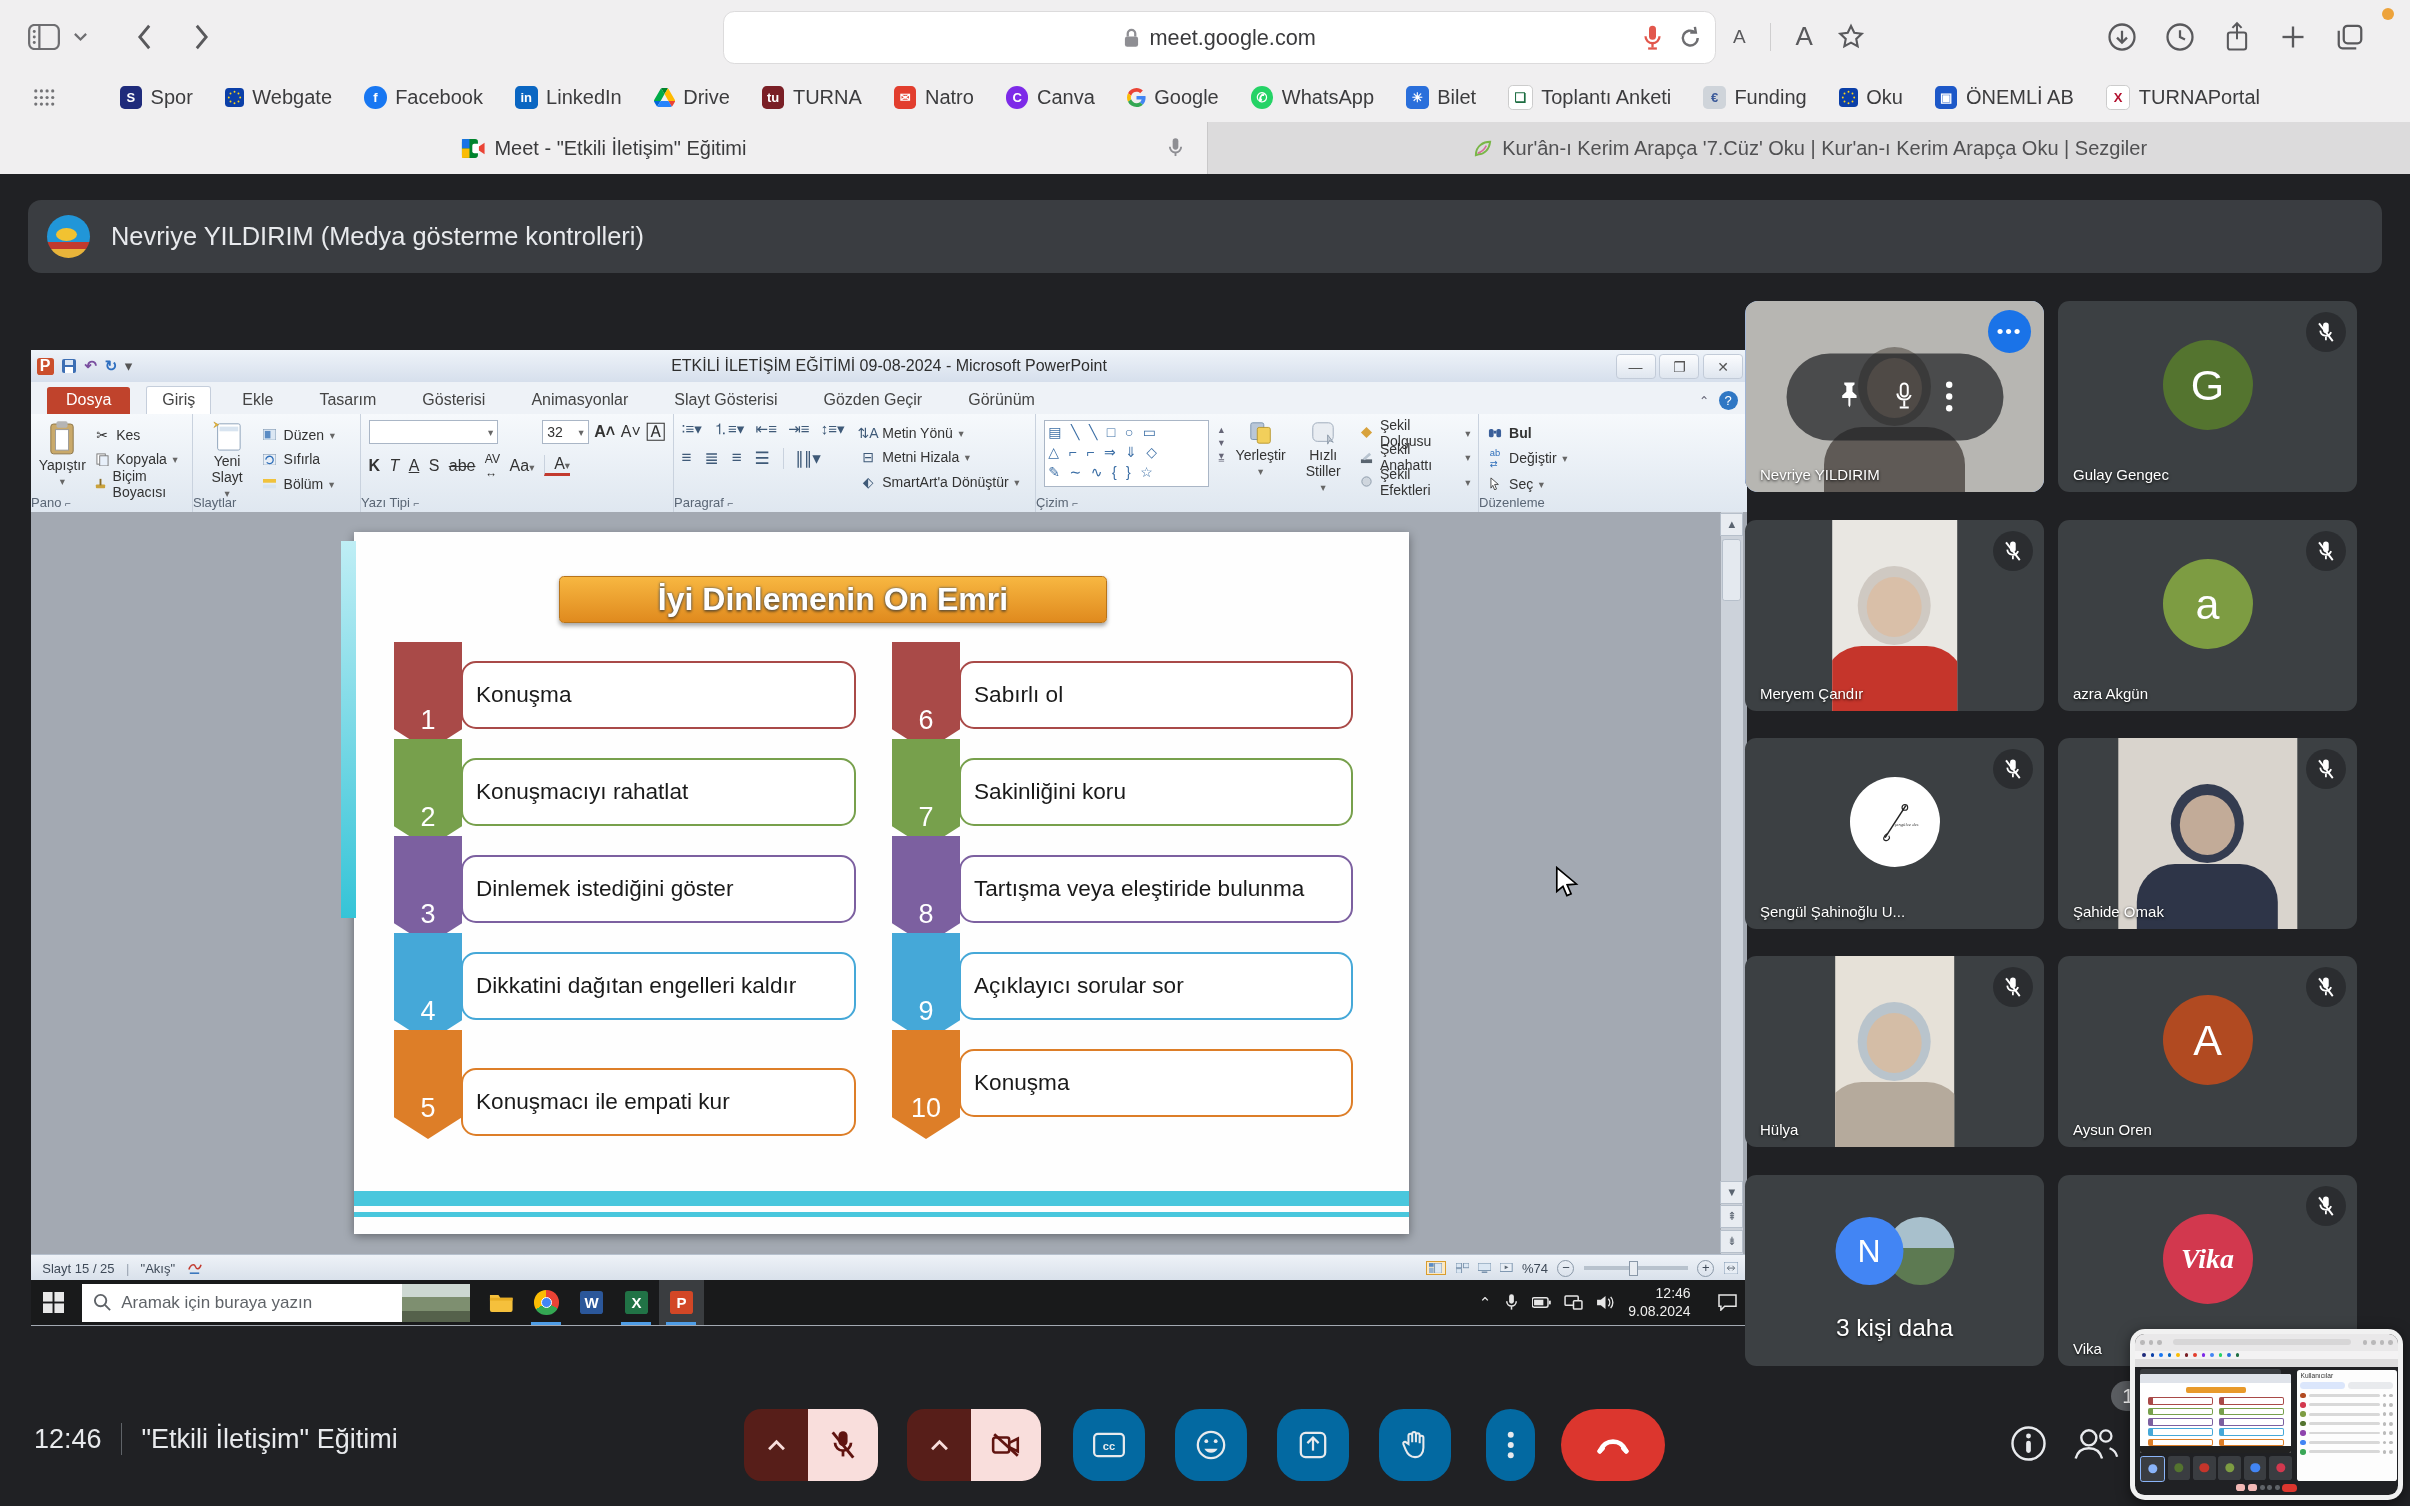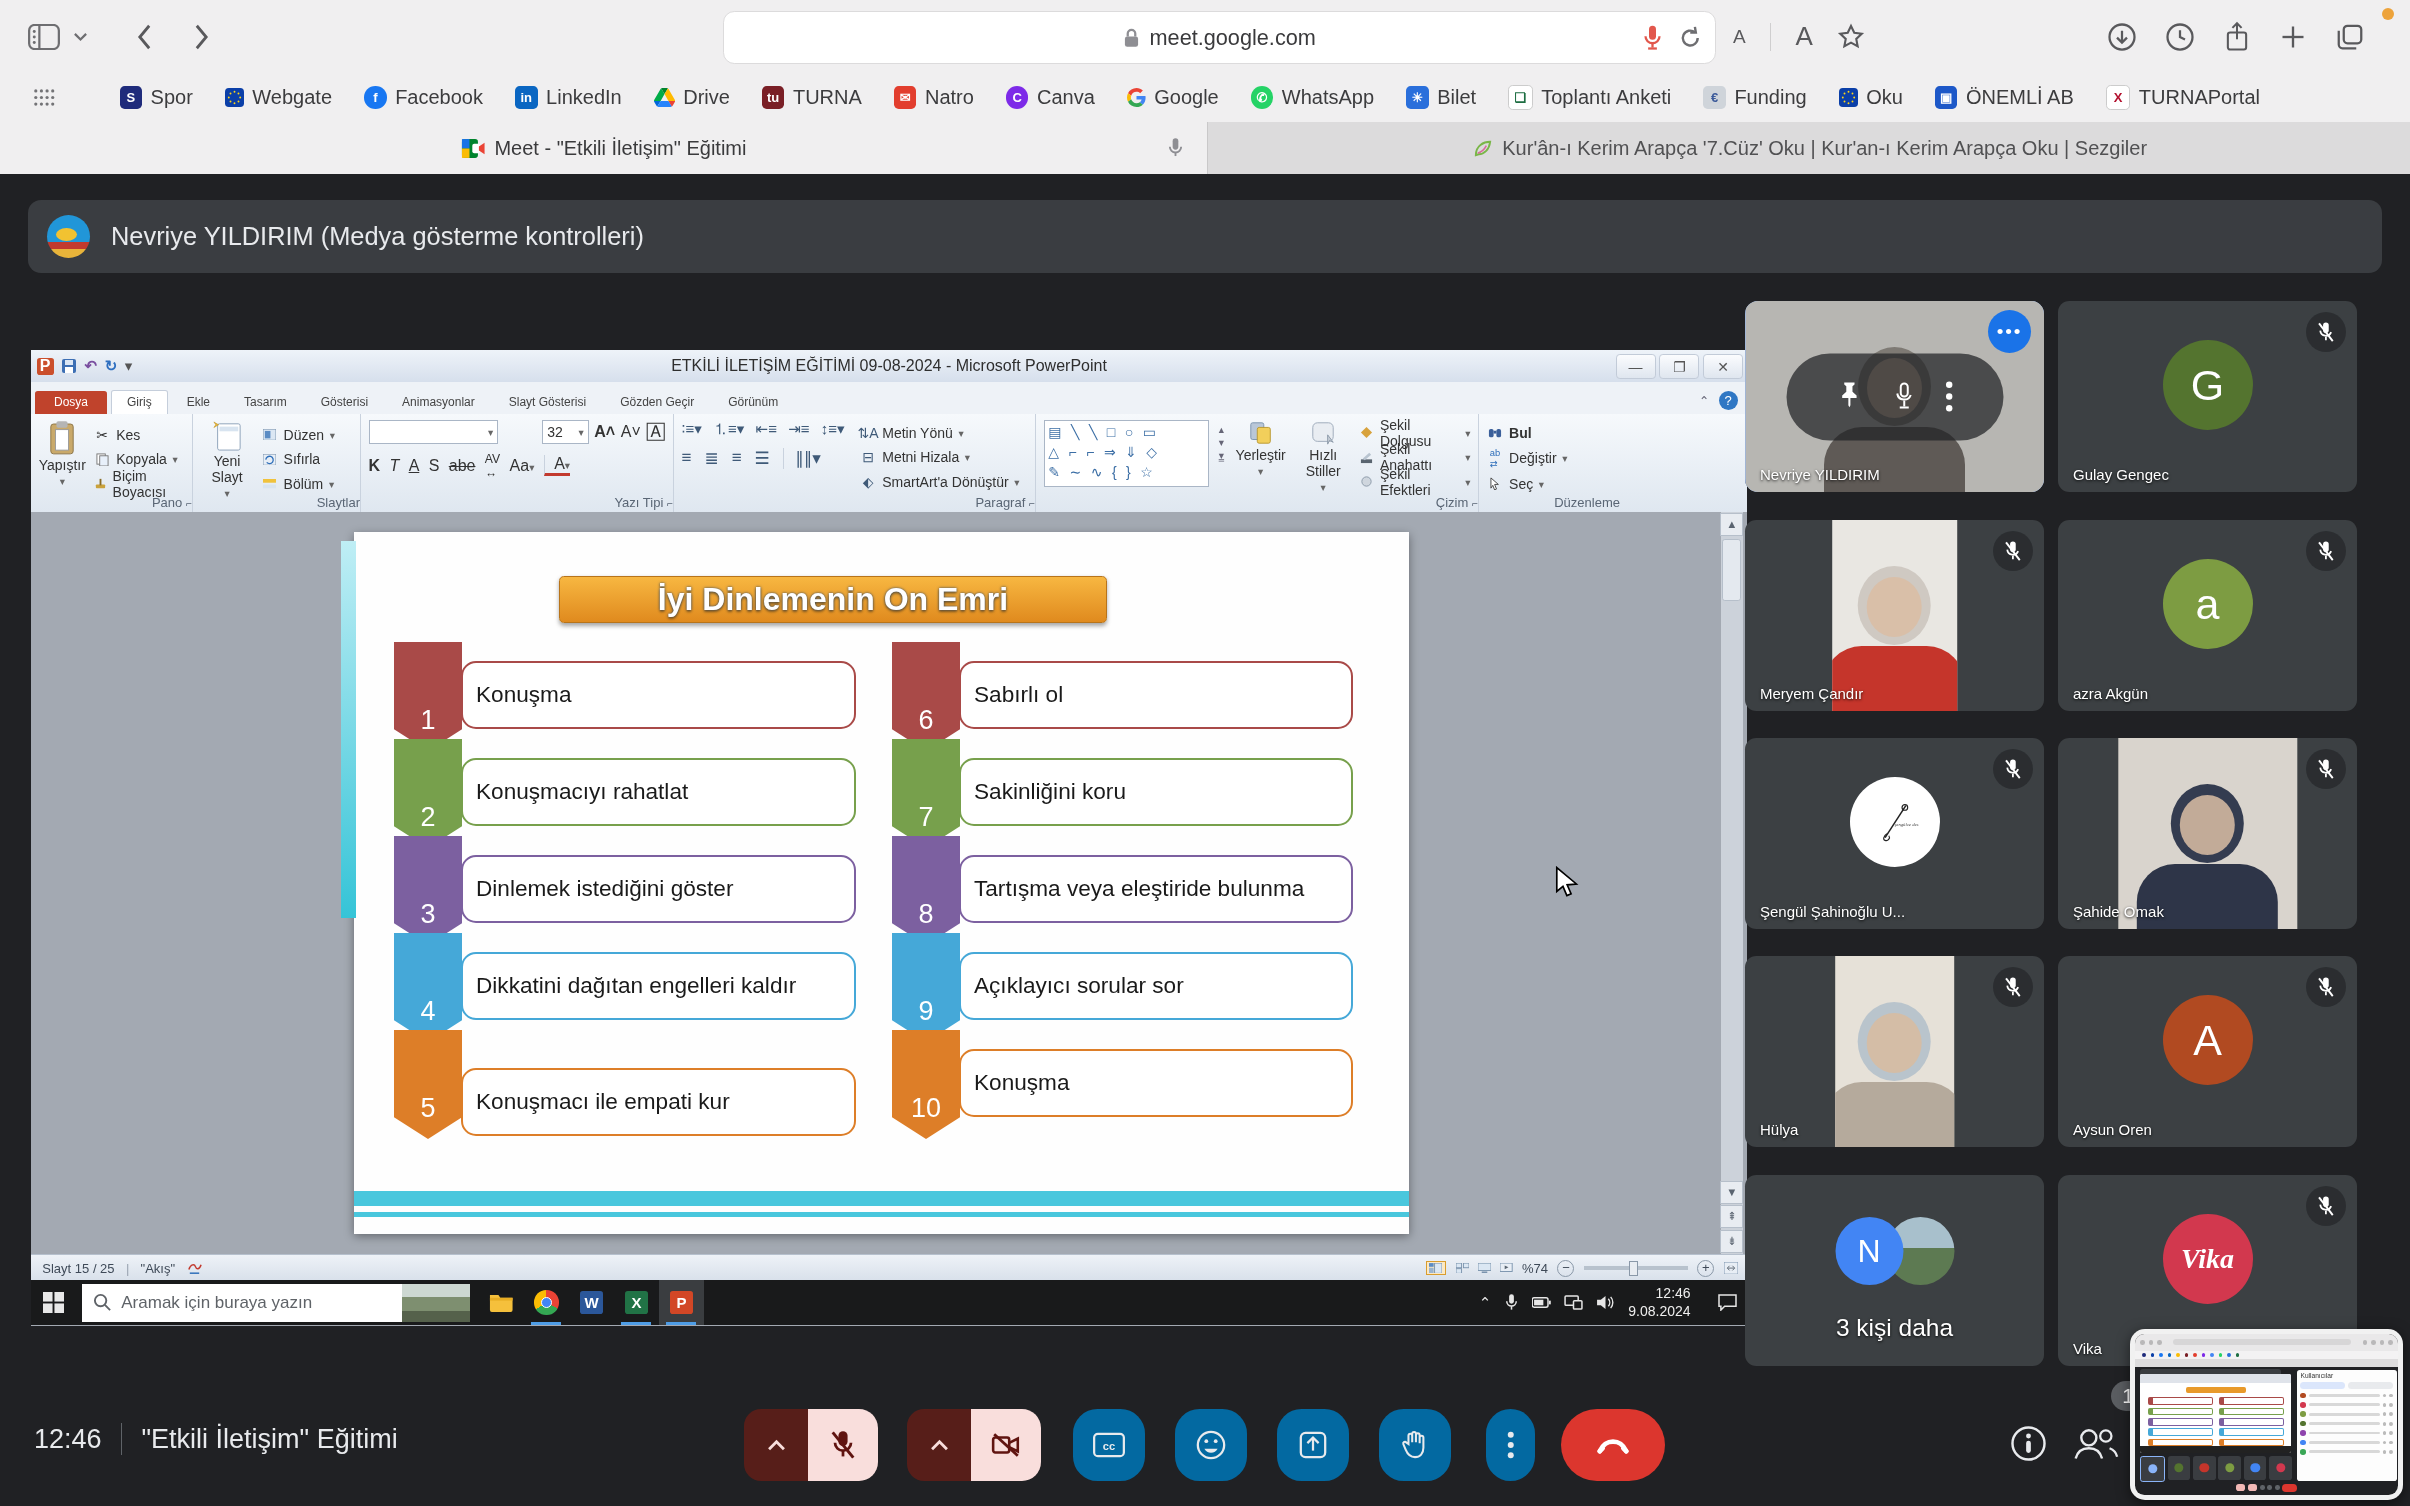--- a/index.html
+++ b/index.html
@@ -25,26 +25,26 @@
   .banner span{color:#e8eaed;font-size:25.4px;}
   
   .shared{left:31px;top:176px;width:1716px;height:976px;background:#a3a9b2;overflow:hidden;}
   .ppt-title{position:absolute;left:0;top:0;width:100%;height:32px;background:linear-gradient(#eef3f9,#d6dfec);border-bottom:0.9px solid #bfcad9;display:flex;align-items:center;color:#333;font-size:16px;}
   .qat{display:flex;align-items:center;gap:7.5px;padding-left:5.6px;}
   .qat .q{font-size:15px;}
   .ppt-title .t{position:absolute;left:0;right:0;text-align:center;font-size:16px;color:#2e2e2e;}
   .winbtns{position:absolute;right:3.8px;top:3.8px;display:flex;gap:3.8px;}
   .winbtn{width:38px;height:23.5px;border:0.9px solid #c2cbd8;border-radius:3.8px;background:linear-gradient(#fbfcfe,#dfe6ef);color:#555;font-size:14px;display:flex;align-items:center;justify-content:center;}
   .ribtabs{position:absolute;left:0;top:32px;width:100%;height:32px;background:#eef2f7;border-bottom:0.9px solid #c5cedb;display:flex;align-items:flex-end;}
-  .rtab{padding:4.7px 15px;font-size:12px;color:#444;margin-left:4px;}
+  .rtab{padding:4.7px 15px;font-size:16px;color:#444;margin-left:16px;}
   .rtab.dosya{background:#c0432c;color:#fff;border-radius:2.8px 2.8px 0 0;padding:4.7px 19px;}
   .rtab.active{background:#fff;border:0.9px solid #c5cedb;border-bottom:none;border-radius:2.8px 2.8px 0 0;}
   .ribbon{position:absolute;left:0;top:64px;width:100%;height:98px;background:linear-gradient(#f6f9fc,#dfe7f0);display:flex;}
   .rgroup{position:relative;height:100%;border-right:0.9px solid #c9d2de;padding:5.6px 7.5px 0 7.5px;box-sizing:border-box;}
-  .rgl{position:absolute;bottom:1.9px;left:0;width:100%;text-align:right;font-size:13px;color:#5a6675;}
+  .rgl{position:absolute;bottom:1.9px;left:0;width:100%;text-align:left;font-size:13px;color:#5a6675;}
   .bigbtn{display:flex;flex-direction:column;align-items:center;font-size:14px;color:#333;gap:1.9px;width:60px;text-align:center;}
   .smallrow{display:flex;align-items:center;gap:5.6px;font-size:14px;color:#333;height:22.6px;}
   .chip{display:inline-flex;width:17px;height:17px;align-items:center;justify-content:center;}
   .fontbox{background:#fff;border:0.9px solid #aab6c6;height:22.6px;display:flex;align-items:center;justify-content:space-between;font-size:14px;color:#333;padding:0 3.8px;}
   .fmt{font-size:16px;color:#333;width:22.6px;text-align:center;}
   .shapesbox{background:#fff;border:0.9px solid #aab6c6;width:166px;height:62px;padding:1.9px 3.8px;color:#3b6ea5;font-size:14px;line-height:20px;letter-spacing:2.8px;}
   .docarea{position:absolute;left:0;top:162px;width:100%;height:742px;background:#a3a9b2;}
   .slide{position:absolute;left:323px;top:20px;width:1055px;height:702px;background:#fefefe;box-shadow:0 2.8px 9.4px rgba(0,0,0,.4);}
   .slide-title{position:absolute;left:205px;top:44px;width:546px;height:45px;background:linear-gradient(#f7b741,#e08a1e);border:1.9px solid #b8741a;border-radius:4.7px;box-shadow:0 2.8px 4.7px rgba(0,0,0,.35);display:flex;align-items:center;justify-content:center;color:#fff;font-size:32px;font-weight:bold;text-shadow:0 0 2.8px #2e4a6b,0 1.9px 2.8px rgba(0,0,0,.4);}
   .arrow{position:absolute;width:68px;display:flex;align-items:flex-end;justify-content:center;color:#fff;font-size:27px;padding-bottom:15px;box-sizing:border-box;clip-path:polygon(0 0,100% 0,100% 80%,50% 100%,0 80%);}

